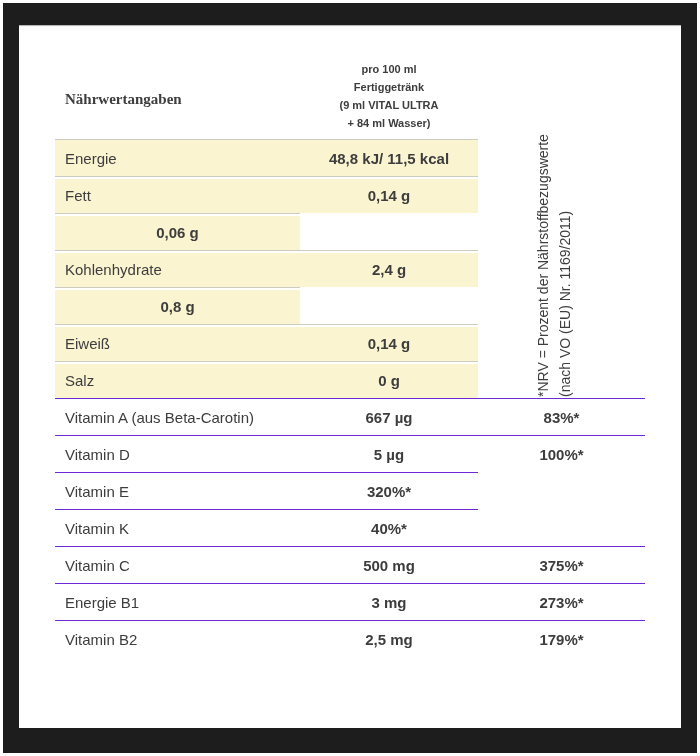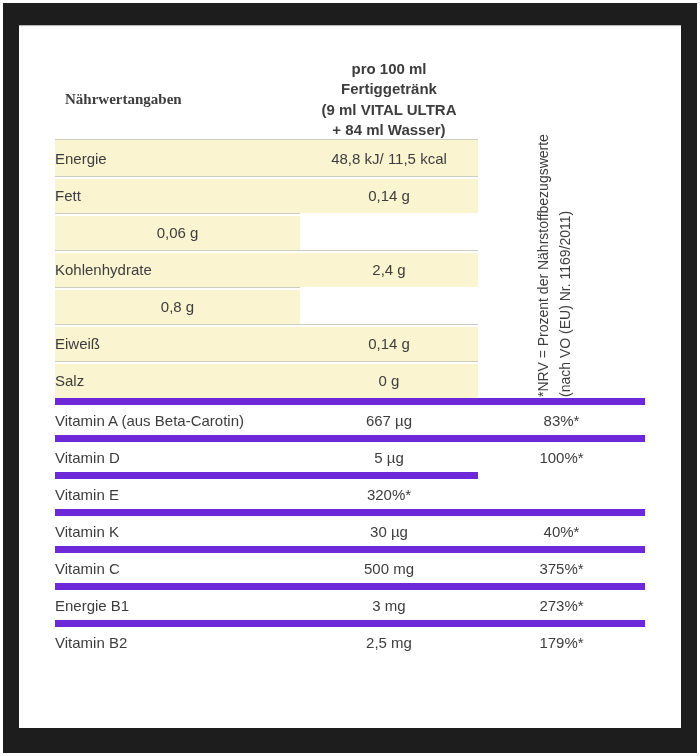--- a/index.html
+++ b/index.html
@@ -10,31 +10,31 @@
   .frame { position:absolute; left:3px; top:3px; right:3px; bottom:3px; background:#1d1d1d; }
   .page {
     position:absolute; left:19px; top:25px; width:662px; height:703px; background:#ffffff;
     box-shadow: inset 0 2px 1px -1px rgba(110,110,110,0.55);
   }
   .table { position:absolute; left:36px; top:35px; width:590px; }
   .grid-row { display:grid; grid-template-columns:245px 178px 167px; }
   .header-row { height:79px; }
   .h-label { display:flex; align-items:center; padding-left:10px; box-sizing:border-box;
              font-weight:bold; font-size:15px;font-family:Liberation Serif, serif; }
-  .h-value { display:flex; flex-direction:column; justify-content:space-between; text-align:center;
-             font-weight:bold; font-size:15px; line-height:18px; }
+  .h-value { display:flex; flex-direction:column; justify-content:flex-start; text-align:center;
+             font-weight:bold; font-size:11px; line-height:18px; }
   .row { height:37px; font-size:15px; }
   .row > div { box-sizing:border-box; }
-  .cell-label { display:flex; align-items:center; }
-  .cell-value, .cell-nrv { display:flex; align-items:center; justify-content:center; }
+  .cell-label { padding-left:10px; display:flex; align-items:center; }
+  .cell-value, .cell-nrv { display:flex; align-items:center; justify-content:center;font-weight:bold; }
   .macro .cell-label, .macro .cell-value {
     background:#faf4d1; border-top:1px solid #cdccc3; box-shadow: inset 0 2px 0 #ffffff;
   }
   .macro.first .cell-label, .macro.first .cell-value { box-shadow:none; }
-  .vit .cell-label, .vit .cell-value, .vit .cell-nrv { border-top:7px solid #6d28d9; }
+  .vit .cell-label, .vit .cell-value, .vit .cell-nrv { border-top:1px solid #6d28d9; }
   .footnote {
     position:absolute; left:395px; top:210px; width:280px; height:44px;
     transform:rotate(-90deg); font-size:14px; line-height:22px; color:#3d3d3d;
     white-space:nowrap; text-align:left;
   }
   .footnote div { white-space:nowrap; }
 </style>
 </head>
 <body>
 
@@ -98,21 +98,20 @@
         <div class="cell-label">Vitamin D</div>
         <div class="cell-value">5 µg</div>
         <div class="cell-nrv">100%*</div>
       </div>
       <div class="grid-row row vit">
         <div class="cell-label">Vitamin E</div>
         <div class="cell-nrv">320%*</div>
       </div>
       <div class="grid-row row vit">
         <div class="cell-label">Vitamin K</div>
-        <div class="cell-value">30 µg</div>
         <div class="cell-nrv">40%*</div>
       </div>
       <div class="grid-row row vit">
         <div class="cell-label">Vitamin C</div>
         <div class="cell-value">500 mg</div>
         <div class="cell-nrv">375%*</div>
       </div>
       <div class="grid-row row vit">
         <div class="cell-label">Energie B1</div>
         <div class="cell-value">3 mg</div>

